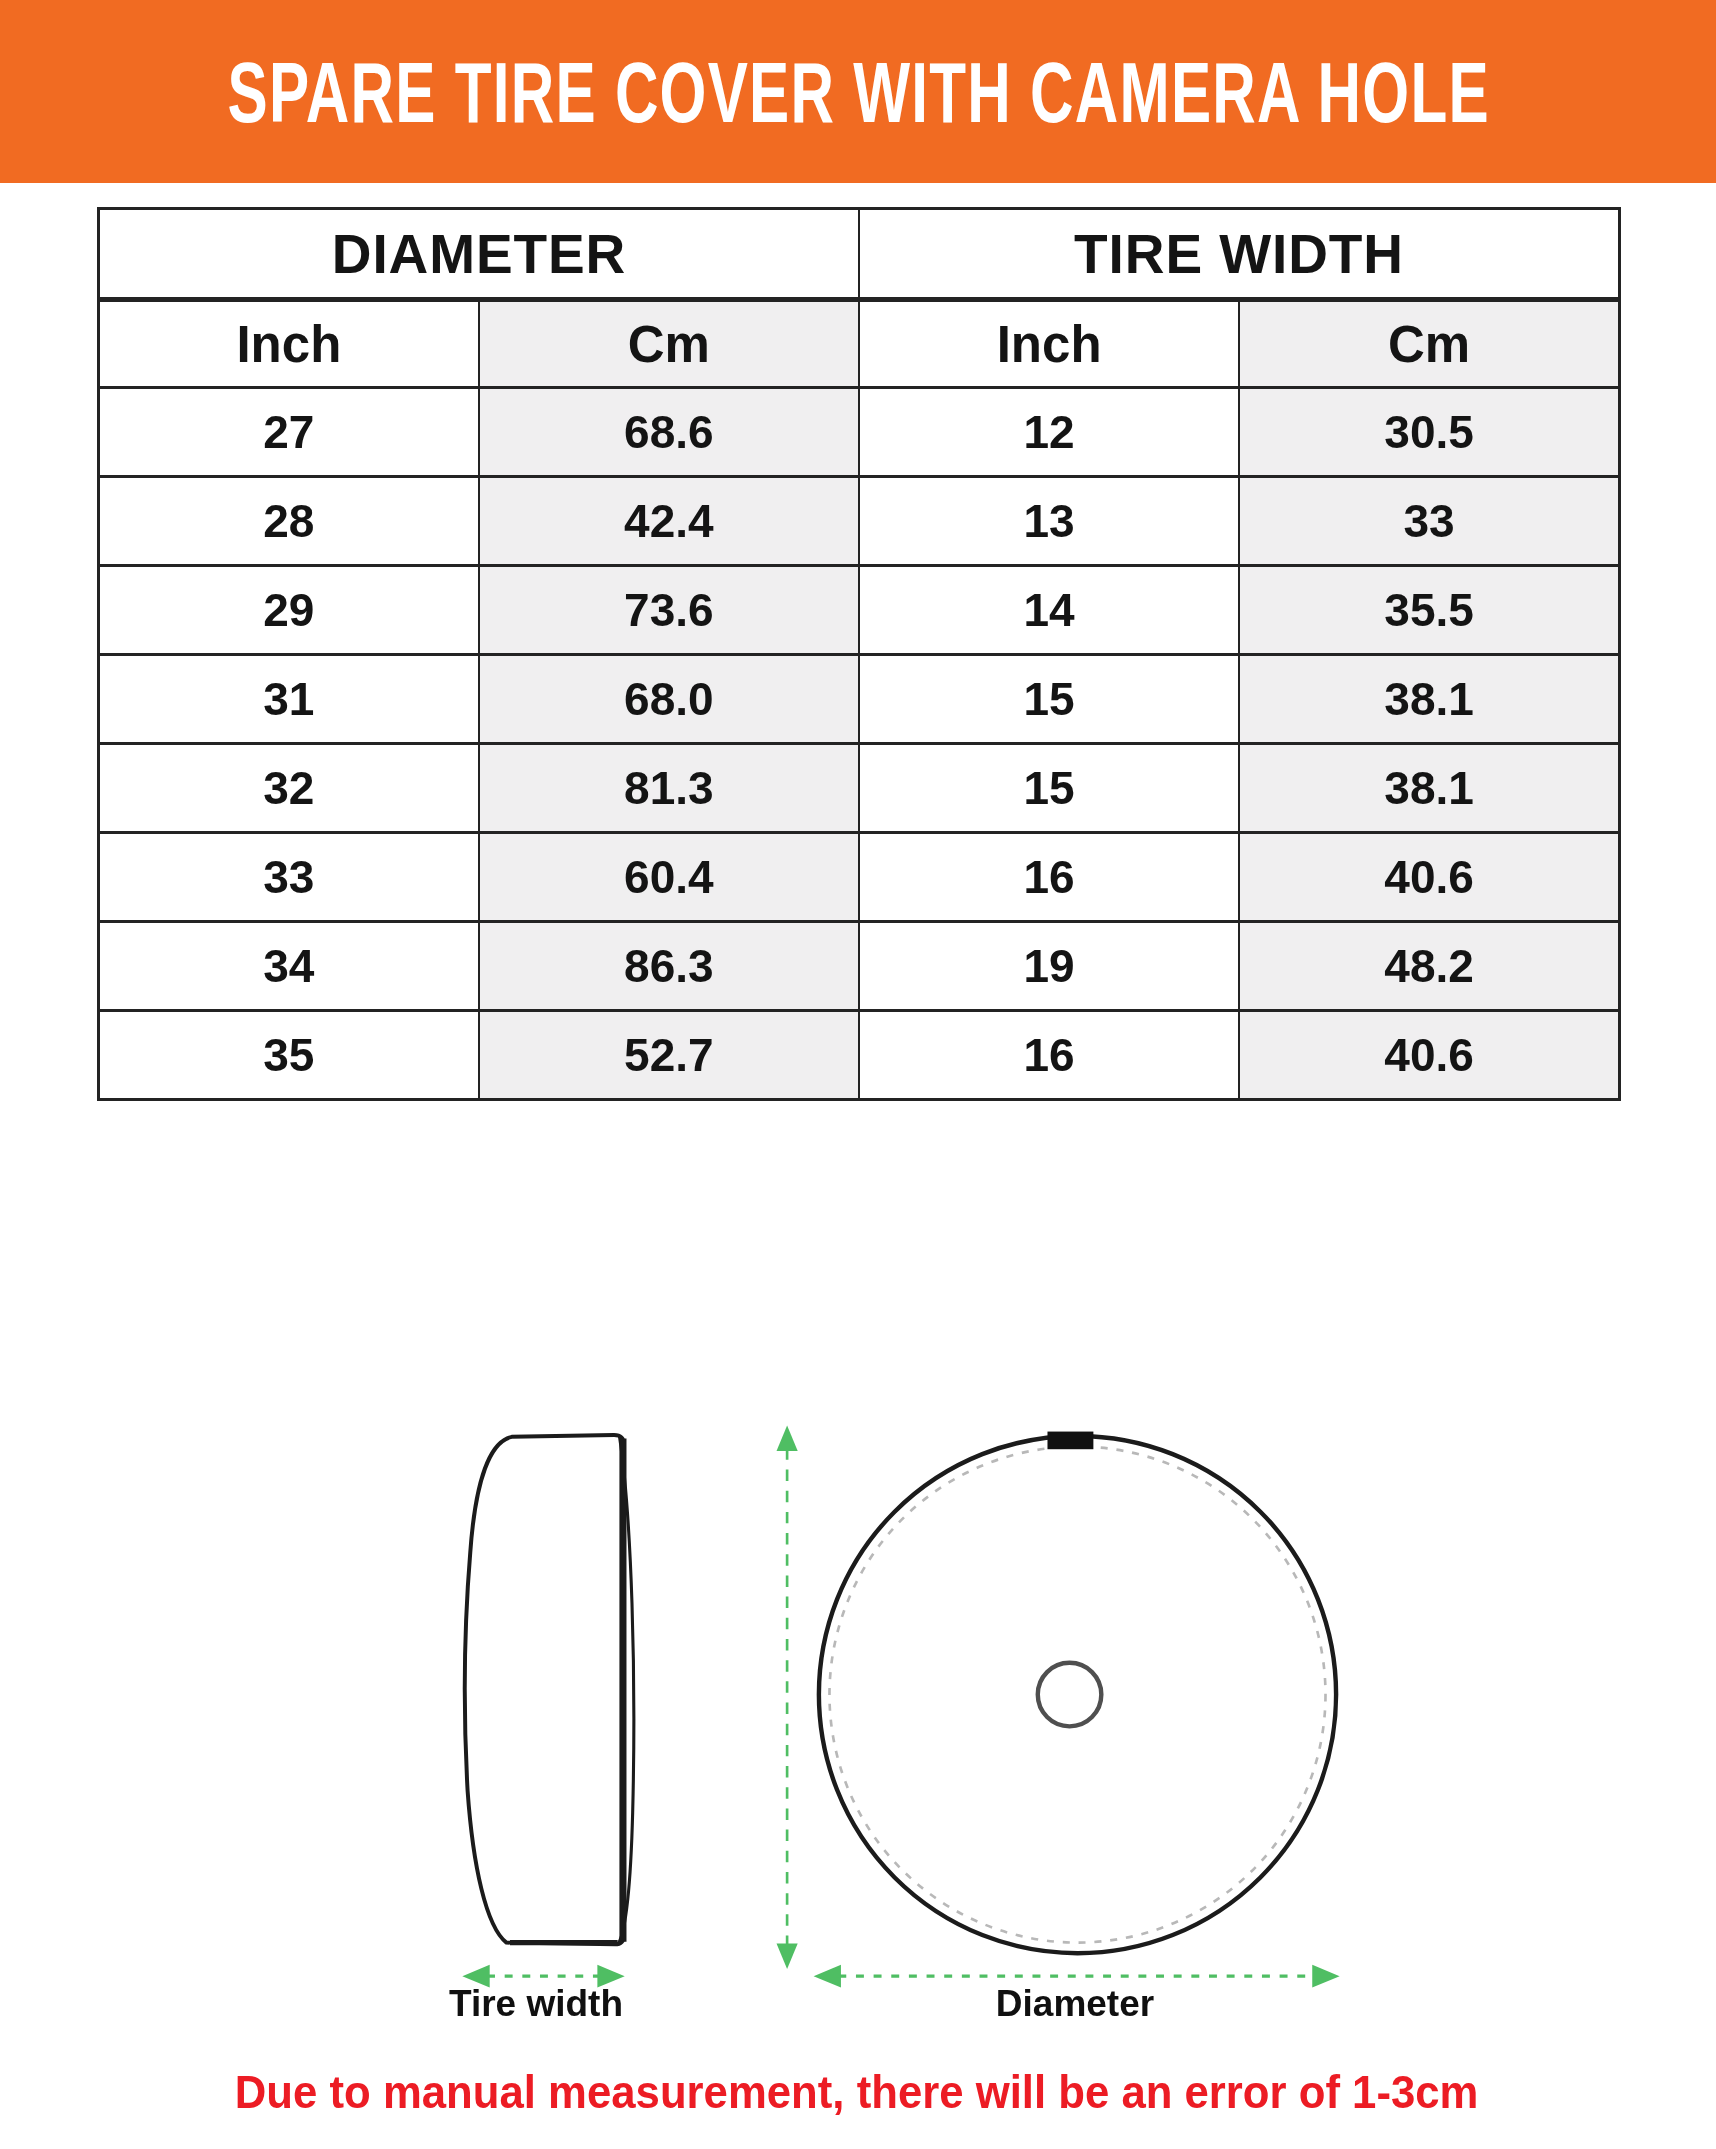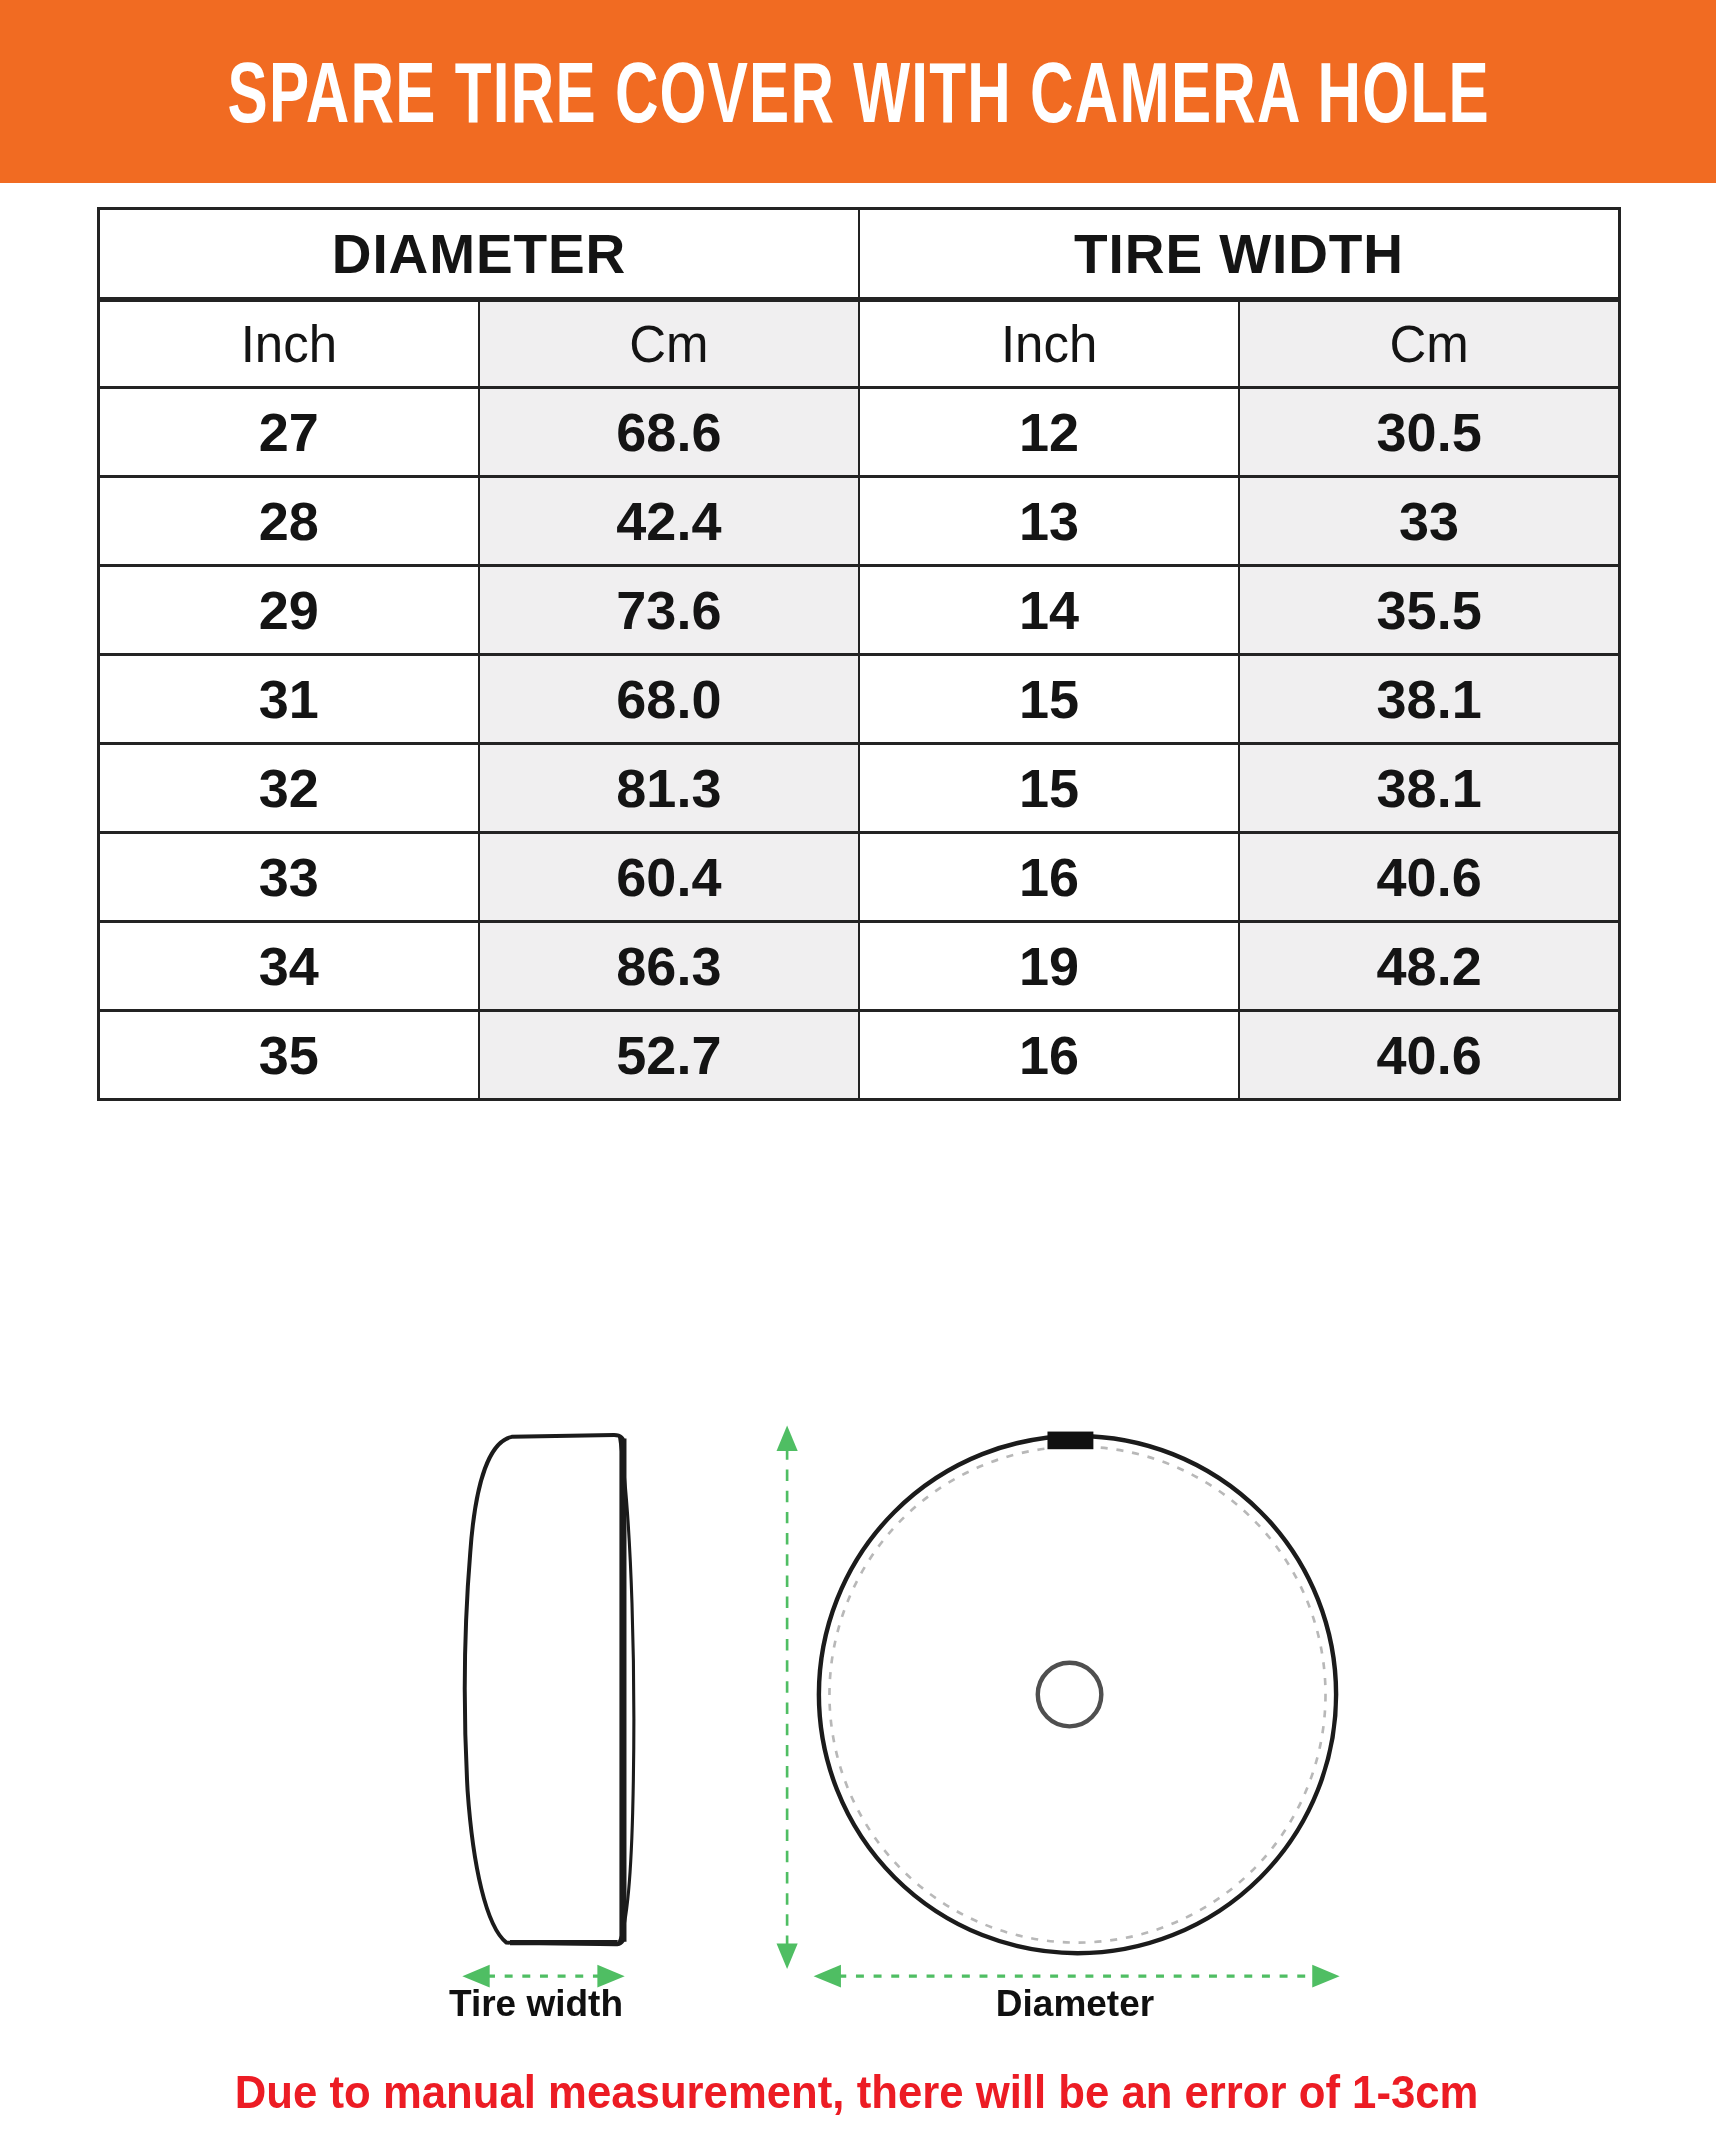--- a/index.html
+++ b/index.html
@@ -39,22 +39,22 @@
     border-left:2.6px solid var(--border);
     border-right:2.6px solid var(--border);
     border-top:3.5px solid var(--border);
     border-bottom:3.5px solid var(--border);
     background:#ffffff;vertical-align:middle;padding:0;
   }
   .group-row th{
     height:91px;font-size:55px;font-weight:800;letter-spacing:0.9px;
     border-bottom-width:5.3px;
   }
-  .sub-row th{height:88px;font-size:51px;font-weight:normal;}
-  .size-table td{height:89px;font-size:54px;font-weight:bold;margin-left:37px;}
+  .sub-row th{height:88px;font-size:51px;font-weight:bold;}
+  .size-table td{height:89px;font-size:46px;font-weight:bold;margin-left:37px;}
   .col-cm{background:var(--cellgray) !important;}
   
   .diagram-svg{position:absolute;left:397px;top:1420px;}
   .diagram-label{
     position:absolute;transform:translateX(-50%);
     font-size:37px;font-weight:bold;color:#101010;white-space:nowrap;
   }
   .label-tire-width{left:536px;top:1983px;}
   .label-diameter{left:1075px;top:1983px;}
   

